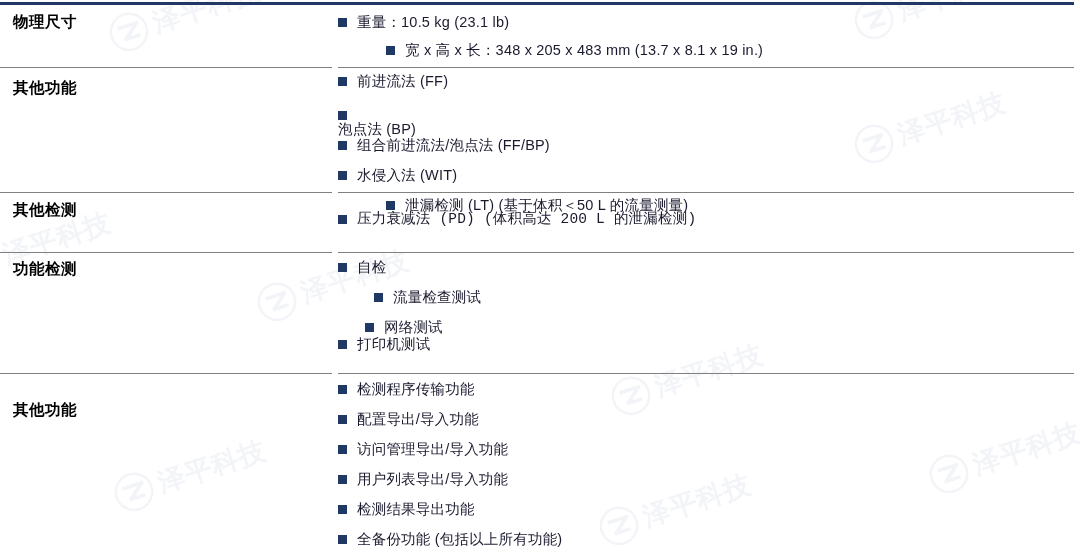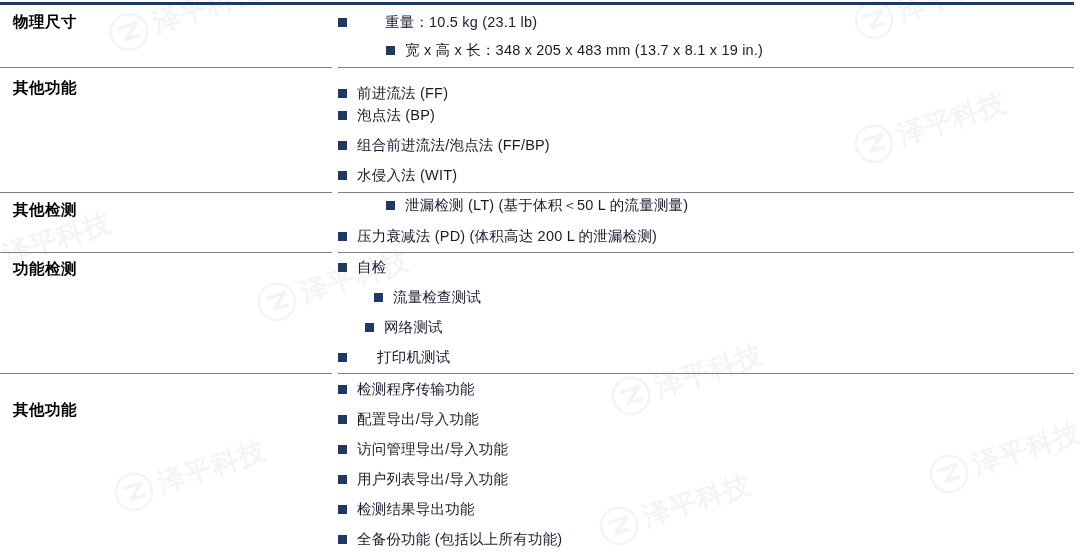--- a/index.html
+++ b/index.html
@@ -192,42 +192,42 @@
 
   </div>
 
   <div class="table">
 
     <div class="top-rule"></div>
 
     <div>
       <div class="cat-cell" style="top:12px;">物理尺寸</div>
       <div class="items">
-        <div class="item" style="top:13px;gap:28px;">
+        <div class="item" style="top:13px;">
           <span class="bullet"></span>
           <span class="item-text">重量：10.5 kg (23.1 lb)</span>
         </div>
         <div class="item" style="top:41px;padding-left:48px;">
           <span class="bullet"></span>
           <span class="item-text">宽 x 高 x 长：348 x 205 x 483 mm (13.7 x 8.1 x 19 in.)</span>
         </div>
       </div>
     </div>
 
     <div class="row-rule-left" style="top:67px;"></div>
     <div class="row-rule-right" style="top:67px;"></div>
 
     <div>
       <div class="cat-cell" style="top:78px;">其他功能</div>
       <div class="items">
-        <div class="item" style="top:84px;text-align:center;">
+        <div class="item" style="top:72px;text-align:center;">
           <span class="bullet"></span>
           <span class="item-text">前进流法 (FF)</span>
         </div>
-        <div class="item" style="top:106px;">
+        <div class="item" style="top:106px;flex-direction:column;">
           <span class="bullet"></span>
           <span class="item-text">泡点法 (BP)</span>
         </div>
         <div class="item" style="top:136px;">
           <span class="bullet"></span>
           <span class="item-text">组合前进流法/泡点法 (FF/BP)</span>
         </div>
         <div class="item" style="top:166px;">
           <span class="bullet"></span>
           <span class="item-text">水侵入法 (WIT)</span>
@@ -238,21 +238,21 @@
     <div class="row-rule-left" style="top:192px;"></div>
     <div class="row-rule-right" style="top:192px;"></div>
 
     <div>
       <div class="cat-cell" style="top:200px;">其他检测</div>
       <div class="items">
         <div class="item" style="top:196px;padding-left:48px;">
           <span class="bullet"></span>
           <span class="item-text">泄漏检测 (LT) (基于体积＜50 L 的流量测量)</span>
         </div>
-        <div class="item" style="top:227px;">
+        <div class="item" style="top:210px;font-family:Liberation Mono, monospace;">
           <span class="bullet"></span>
           <span class="item-text">压力衰减法 (PD) (体积高达 200 L 的泄漏检测)</span>
         </div>
       </div>
     </div>
 
     <div class="row-rule-left" style="top:252px;"></div>
     <div class="row-rule-right" style="top:252px;"></div>
 
     <div>
@@ -263,21 +263,21 @@
           <span class="item-text">自检</span>
         </div>
         <div class="item" style="top:288px;margin-left:36px;">
           <span class="bullet"></span>
           <span class="item-text">流量检查测试</span>
         </div>
         <div class="item" style="top:318px;margin-left:27px;">
           <span class="bullet"></span>
           <span class="item-text">网络测试</span>
         </div>
-        <div class="item" style="top:348px;gap:20px;">
+        <div class="item" style="top:335px;">
           <span class="bullet"></span>
           <span class="item-text">打印机测试</span>
         </div>
       </div>
     </div>
 
     <div class="row-rule-left" style="top:373px;"></div>
     <div class="row-rule-right" style="top:373px;"></div>
 
     <div>

